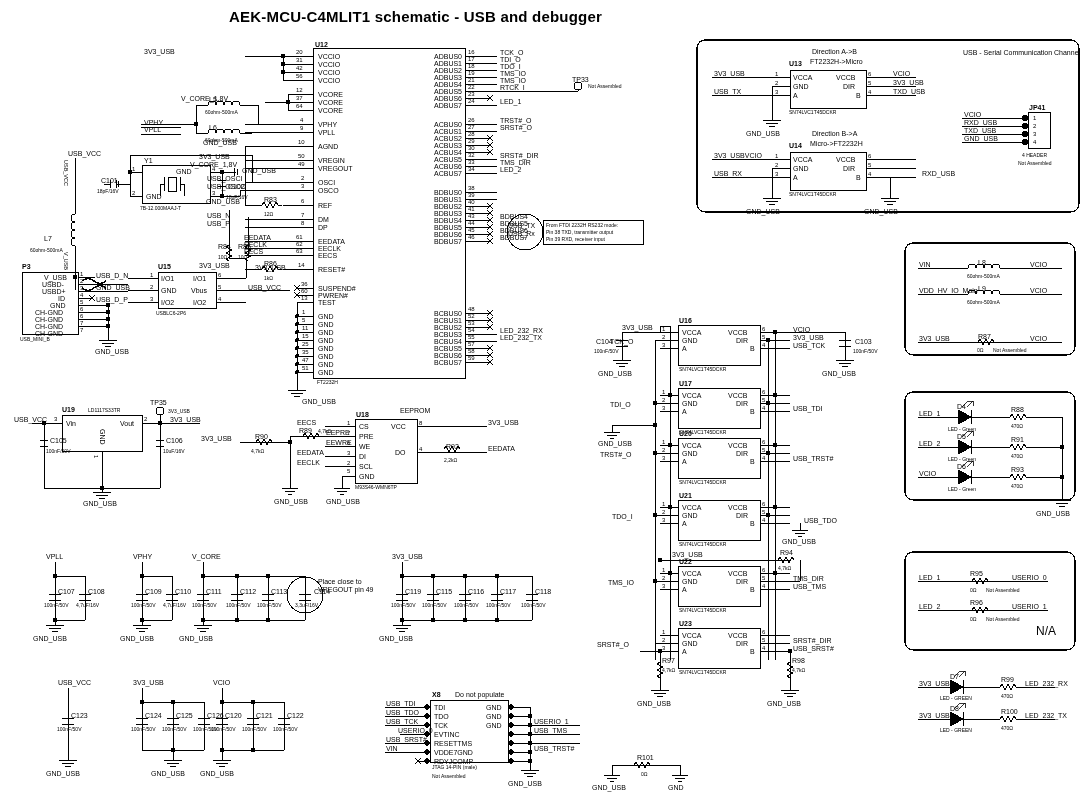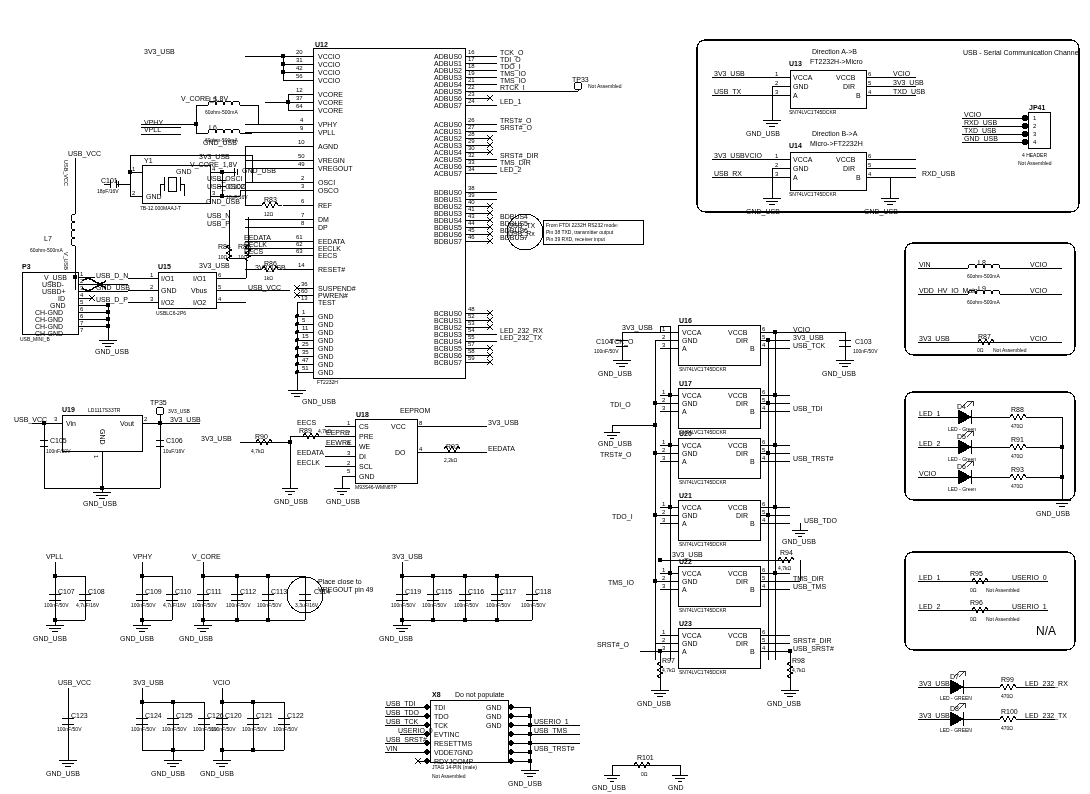--- a/index.html
+++ b/index.html
@@ -13,20 +13,21 @@
   .title{font-size:15px;line-height:17px;font-weight:bold;letter-spacing:.2px;}
   .net{font-size:7px;line-height:7px;}
   svg{position:absolute;left:0;top:0;}
   .lbl-rot{transform-origin:0 0;}
 </style>
 </head>
 <body>
 
 <div id="sheet">
 
+  <div class="t title" style="left:229px;top:8px;">AEK-MCU-C4MLIT1 schematic - USB and debugger</div>
 
   <svg width="1090" height="794">
     <g stroke="#000" fill="none" stroke-width="1" shape-rendering="crispEdges">
 
       <rect x="313" y="48" width="152" height="330"></rect>
 
       <line x1="283" y1="56" x2="313" y2="56"></line>
       <line x1="283" y1="64" x2="313" y2="64"></line>
       <line x1="283" y1="72" x2="313" y2="72"></line>
       <line x1="283" y1="80" x2="313" y2="80"></line>

